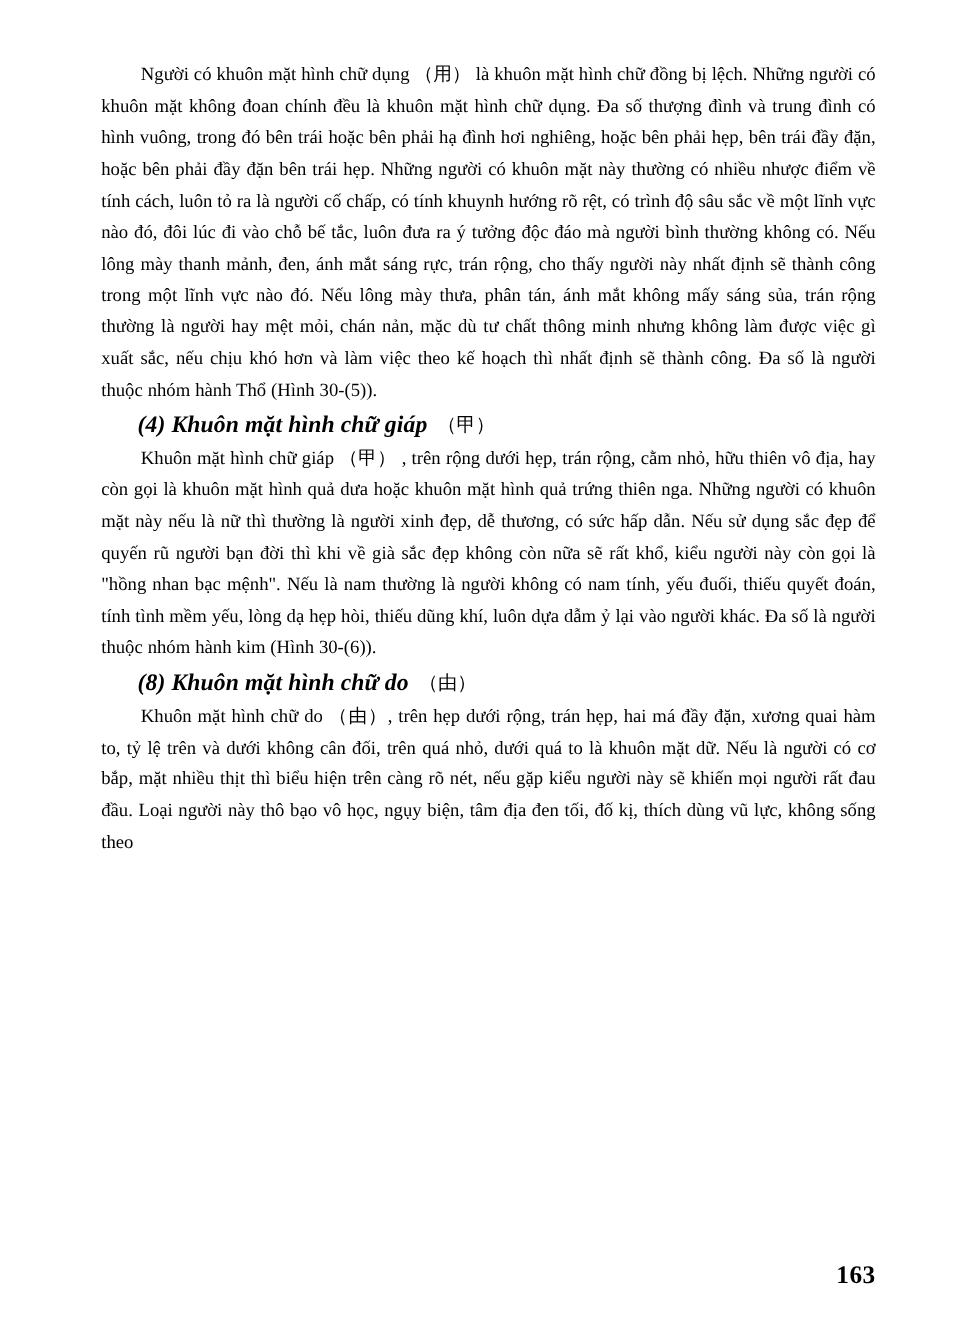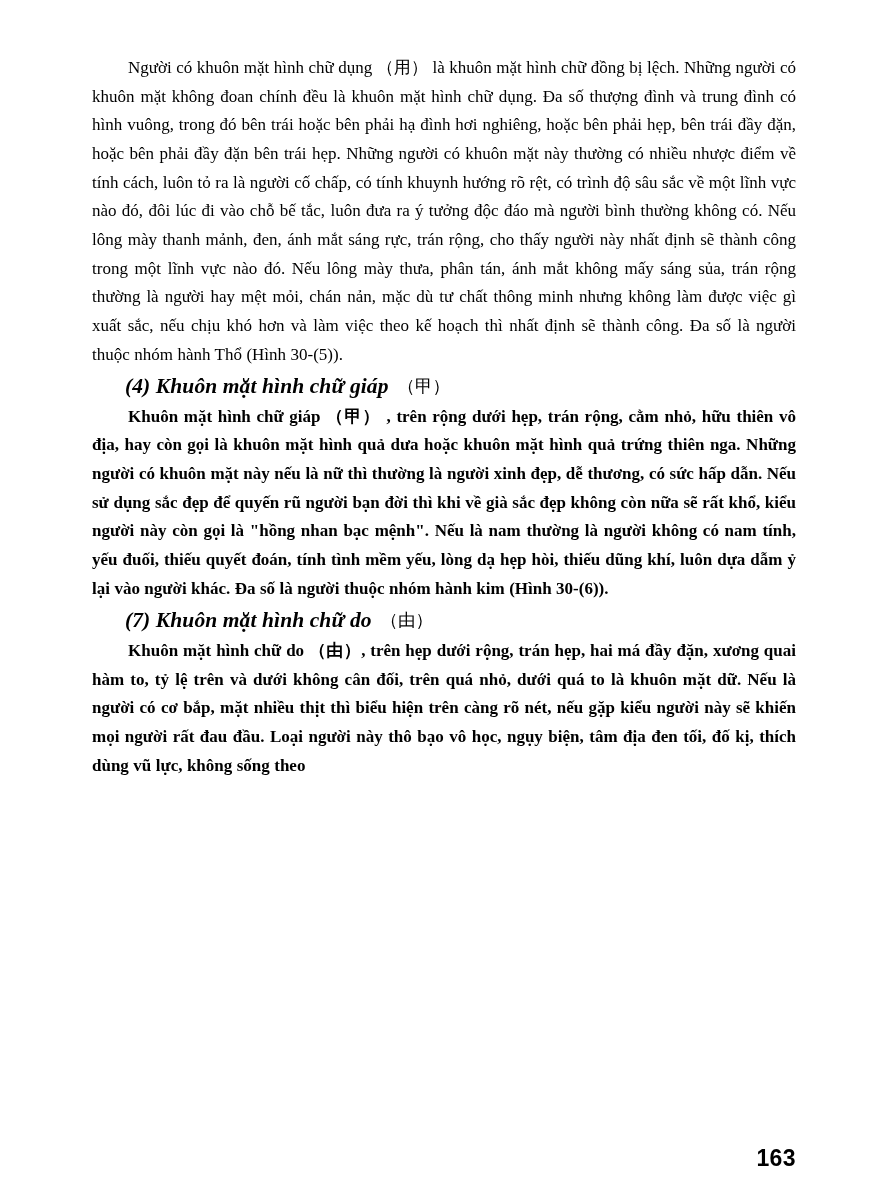--- a/index.html
+++ b/index.html
@@ -52,49 +52,48 @@
     line-height: 28.65px;
     text-align: justify;
     text-align-last: left;
     text-justify: inter-word;
     margin: 0;
     text-indent: 36px;
     word-spacing: 0.2px;
   }
   .par-gap-top {
     margin-top: 2px;
-    font-weight: bold;
   }
   .heading-gap {
     margin-top: 3px;
   }
   .page-number {
     position: absolute;
     right: 88px;
     top: 1147px;
-    font-family: Liberation Sans, sans-serif;
+    font-family: Liberation Serif, serif;
     font-size: 23px;
     font-weight: bold;
     letter-spacing: 0.4px;
     line-height: 1;
   }
 </style>
 </head>
 <body>
 
 <div class="page">
   <div class="content">
 
 
     <p class="body-par">Người có khuôn mặt hình chữ dụng （用） là khuôn mặt hình chữ đồng bị lệch. Những người có khuôn mặt không đoan chính đều là khuôn mặt hình chữ dụng. Đa số thượng đình và trung đình có hình vuông, trong đó bên trái hoặc bên phải hạ đình hơi nghiêng, hoặc bên phải hẹp, bên trái đầy đặn, hoặc bên phải đầy đặn bên trái hẹp. Những người có khuôn mặt này thường có nhiều nhược điểm về tính cách, luôn tỏ ra là người cố chấp, có tính khuynh hướng rõ rệt, có trình độ sâu sắc về một lĩnh vực nào đó, đôi lúc đi vào chỗ bế tắc, luôn đưa ra ý tưởng độc đáo mà người bình thường không có. Nếu lông mày thanh mảnh, đen, ánh mắt sáng rực, trán rộng, cho thấy người này nhất định sẽ thành công trong một lĩnh vực nào đó. Nếu lông mày thưa, phân tán, ánh mắt không mấy sáng sủa, trán rộng thường là người hay mệt mỏi, chán nản, mặc dù tư chất thông minh nhưng không làm được việc gì xuất sắc, nếu chịu khó hơn và làm việc theo kế hoạch thì nhất định sẽ thành công. Đa số là người thuộc nhóm hành Thổ (Hình 30-(5)).</p>
 
     <h2 class="section-heading heading-gap"><span>(4) Khuôn mặt hình chữ giáp</span><span class="han">（甲）</span></h2>
 
     <p class="body-par par-gap-top">Khuôn mặt hình chữ giáp （甲） , trên rộng dưới hẹp, trán rộng, cằm nhỏ, hữu thiên vô địa, hay còn gọi là khuôn mặt hình quả dưa hoặc khuôn mặt hình quả trứng thiên nga. Những người có khuôn mặt này nếu là nữ thì thường là người xinh đẹp, dễ thương, có sức hấp dẫn. Nếu sử dụng sắc đẹp để quyến rũ người bạn đời thì khi về già sắc đẹp không còn nữa sẽ rất khổ, kiểu người này còn gọi là "hồng nhan bạc mệnh". Nếu là nam thường là người không có nam tính, yếu đuối, thiếu quyết đoán, tính tình mềm yếu, lòng dạ hẹp hòi, thiếu dũng khí, luôn dựa dẫm ỷ lại vào người khác. Đa số là người thuộc nhóm hành kim (Hình 30-(6)).</p>
 
-    <h2 class="section-heading heading-gap"><span>(7) Khuôn mặt hình chữ do</span><span class="han">（由）</span></h2>
+    <h2 class="section-heading heading-gap"><span>(8) Khuôn mặt hình chữ do</span><span class="han">（由）</span></h2>
 
     <p class="body-par par-gap-top">Khuôn mặt hình chữ do （由）, trên hẹp dưới rộng, trán hẹp, hai má đầy đặn, xương quai hàm to, tỷ lệ trên và dưới không cân đối, trên quá nhỏ, dưới quá to là khuôn mặt dữ. Nếu là người có cơ bắp, mặt nhiều thịt thì biểu hiện trên càng rõ nét, nếu gặp kiểu người này sẽ khiến mọi người rất đau đầu. Loại người này thô bạo vô học, ngụy biện, tâm địa đen tối, đố kị, thích dùng vũ lực, không sống theo</p>
 
   </div>
 
   <div class="page-number">163</div>
 </div>
 
 </body></html>

